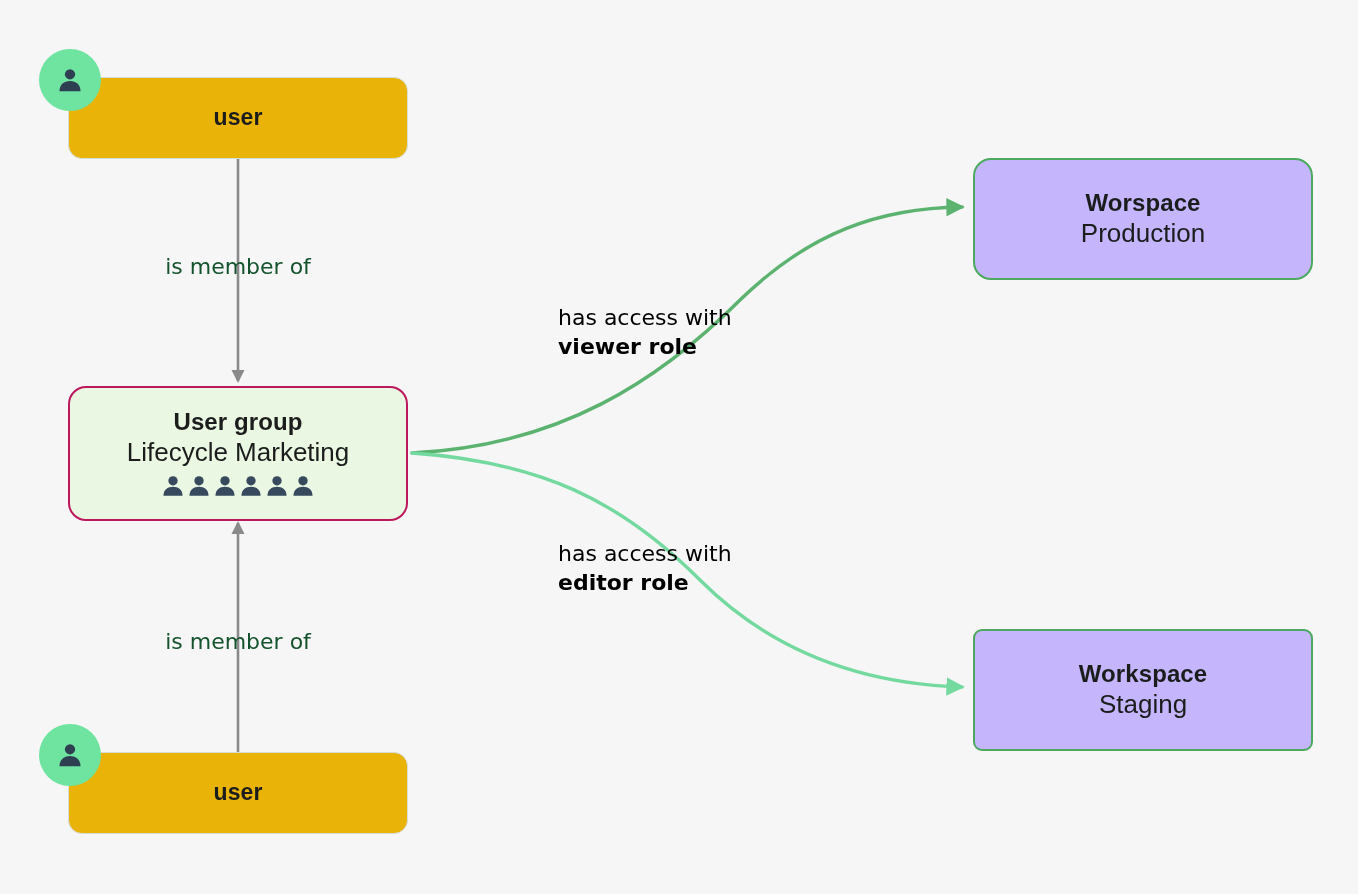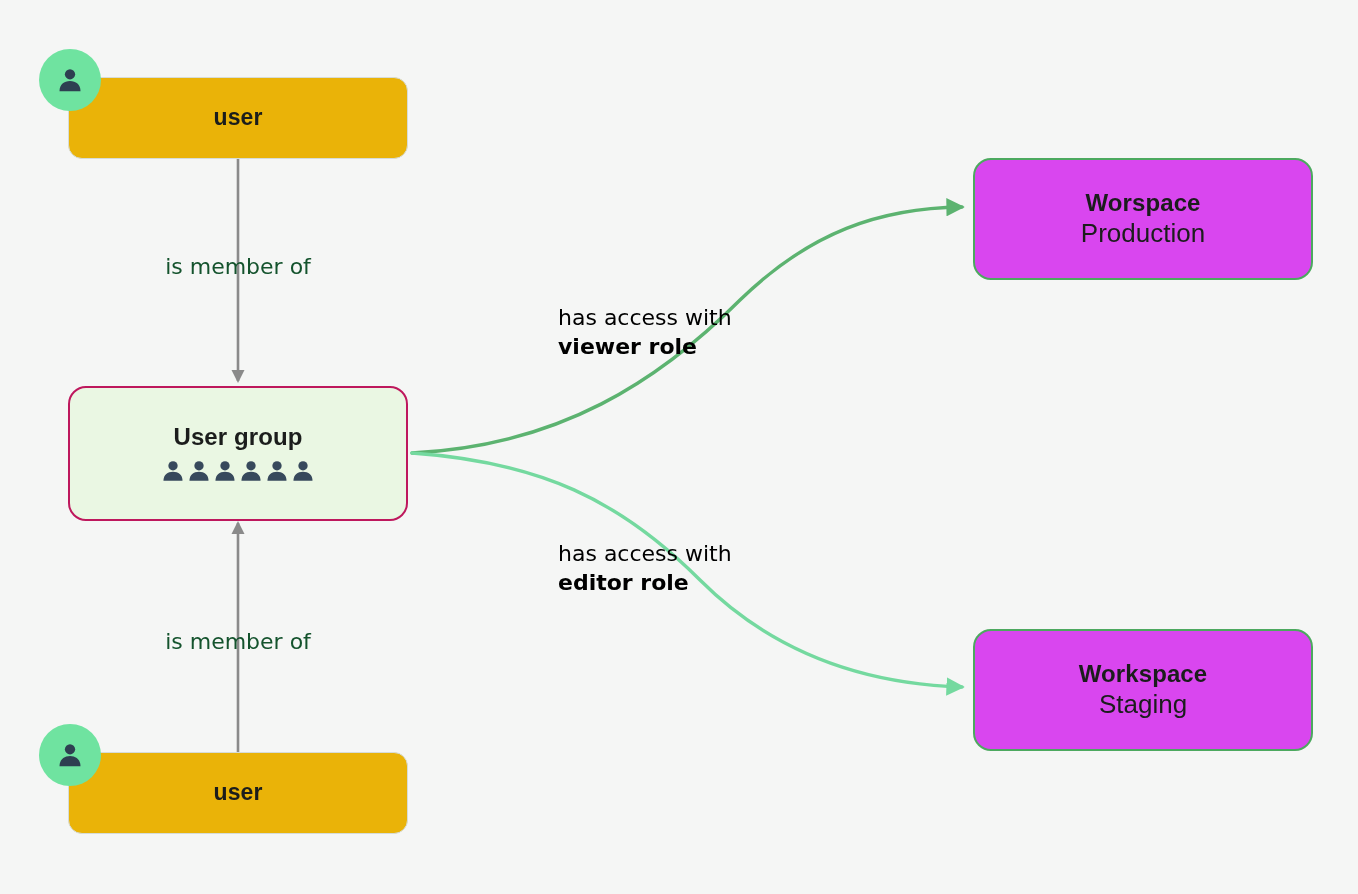--- a/index.html
+++ b/index.html
@@ -91,21 +91,21 @@
     justify-content: center;
     gap: 0px;
     margin-top: 6px;
     height: 26px;
   }
   .member-row svg { display: block; }
   
   .ws-node {
     width: 340px;
     height: 122px;
-    background: #d946ef;
+    background: #c4b5fd;
     border: 2px solid #4ca95f;
     border-radius: 18px;
   }
   .ws-node .node-title { font-size: 24px; }
   .ws-node .node-sub   { font-size: 26px; margin-top: 1px; }
   
   .edge-label {
     position: absolute;
     font-family: "DejaVu Sans", sans-serif;
     color: #000000;
@@ -170,20 +170,21 @@
   </div>
   <div class="avatar" style="left: 39px; top: 49px;">
     <svg width="30" height="30" viewBox="0 0 24 24" xmlns="http://www.w3.org/2000/svg">
       <circle cx="12" cy="7.4" r="4.1" fill="#2e3f51"></circle>
       <path d="M3.6 21 C3.6 15.6 7.3 12.8 12 12.8 C16.7 12.8 20.4 15.6 20.4 21 Z" fill="#2e3f51"></path>
     </svg>
   </div>
 
   <div class="node group-node" style="left: 68px; top: 386px;">
     <div class="node-title">User group</div>
+    <div class="node-sub">Lifecycle Marketing</div>
     <div class="member-row">
       <svg width="26" height="26" viewBox="0 0 24 24" xmlns="http://www.w3.org/2000/svg">
           <circle cx="12" cy="7.2" r="4.3" fill="#37495c"></circle>
           <path d="M3.2 21 C3.2 15.4 7.1 12.6 12 12.6 C16.9 12.6 20.8 15.4 20.8 21 Z" fill="#37495c"></path>
         </svg>
       <svg width="26" height="26" viewBox="0 0 24 24" xmlns="http://www.w3.org/2000/svg">
           <circle cx="12" cy="7.2" r="4.3" fill="#37495c"></circle>
           <path d="M3.2 21 C3.2 15.4 7.1 12.6 12 12.6 C16.9 12.6 20.8 15.4 20.8 21 Z" fill="#37495c"></path>
         </svg>
       <svg width="26" height="26" viewBox="0 0 24 24" xmlns="http://www.w3.org/2000/svg">
@@ -213,18 +214,18 @@
       <circle cx="12" cy="7.4" r="4.1" fill="#2e3f51"></circle>
       <path d="M3.6 21 C3.6 15.6 7.3 12.8 12 12.8 C16.7 12.8 20.4 15.6 20.4 21 Z" fill="#2e3f51"></path>
     </svg>
   </div>
 
   <div class="node ws-node" style="left: 973px; top: 158px;">
     <div class="node-title">Worspace</div>
     <div class="node-sub">Production</div>
   </div>
 
-  <div class="node ws-node" style="left: 973px; top: 629px;">
+  <div class="node ws-node" style="left: 973px; top: 629px; border-radius: 9px;">
     <div class="node-title">Workspace</div>
     <div class="node-sub">Staging</div>
   </div>
 
 </div>
 
 </body></html>

